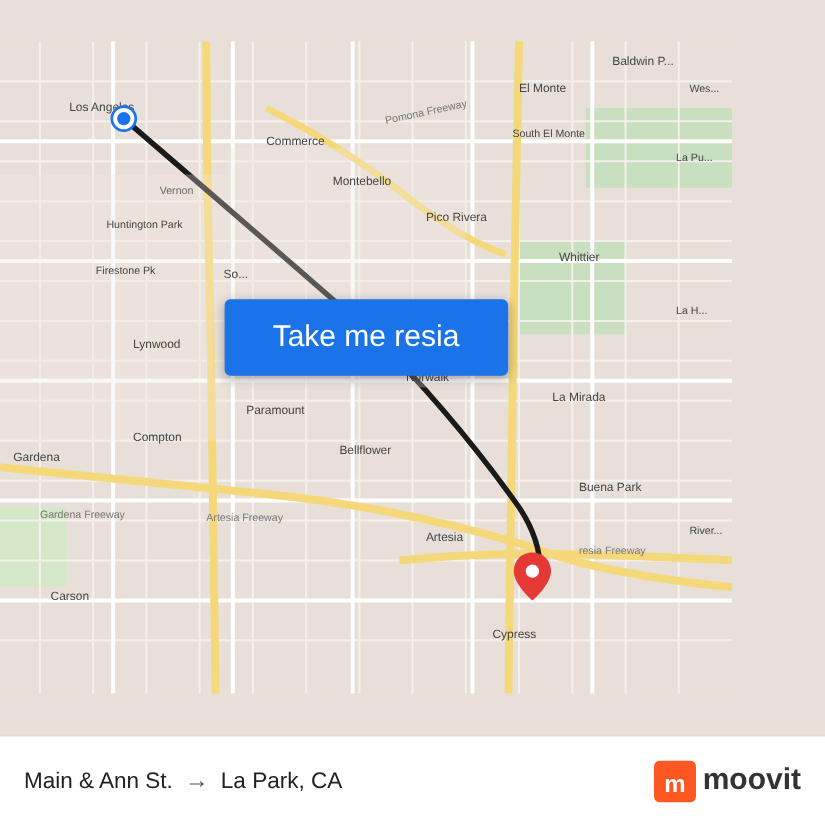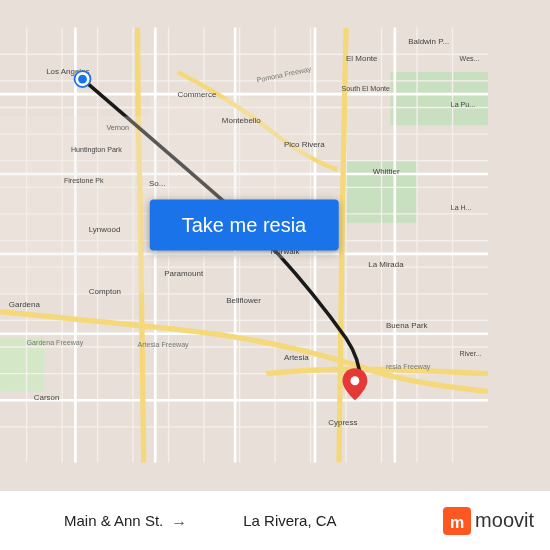--- a/index.html
+++ b/index.html
@@ -52,34 +52,33 @@
     }
     #route-info {
       display: flex;
       align-items: center;
       gap: 8px;
     }
     .route-from, .route-to {
       font-size: 15px;
       font-weight: 500;
       color: #222;
-      margin-left: 48px;
     }
     .route-arrow {
       font-size: 16px;
       color: #555;
     }
     #moovit-logo {
       display: flex;
       align-items: center;
       gap: 4px;
     }
     .moovit-text {
       font-size: 20px;
-      font-weight: 400;
+      font-weight: 700;
       color: #333;
     }
     #osm-credit {
       position: absolute;
       bottom: 62px;
       left: 0;
       width: 100%;
       background: rgba(255,255,255,0.7);
       font-size: 10px;
       color: #555;
@@ -229,21 +228,21 @@
   </svg>
 
   <button id="take-me-there-btn">Take me resia</button>
 
 </div>
 
 <div id="footer">
   <div id="route-info">
     <span class="route-from">Main &amp; Ann St.</span>
     <span class="route-arrow">→</span>
-    <span class="route-to">La Rivera, CA</span>
+    <span class="route-to">La Park, CA</span>
   </div>
   <div id="moovit-logo">
     <svg width="28" height="28" viewBox="0 0 28 28">
       <rect width="28" height="28" rx="4" fill="#ff5722"></rect>
       <text x="14" y="21" text-anchor="middle" font-family="Arial" font-weight="bold" font-size="16" fill="white">m</text>
     </svg>
     <span class="moovit-text">moovit</span>
   </div>
 </div>
 

